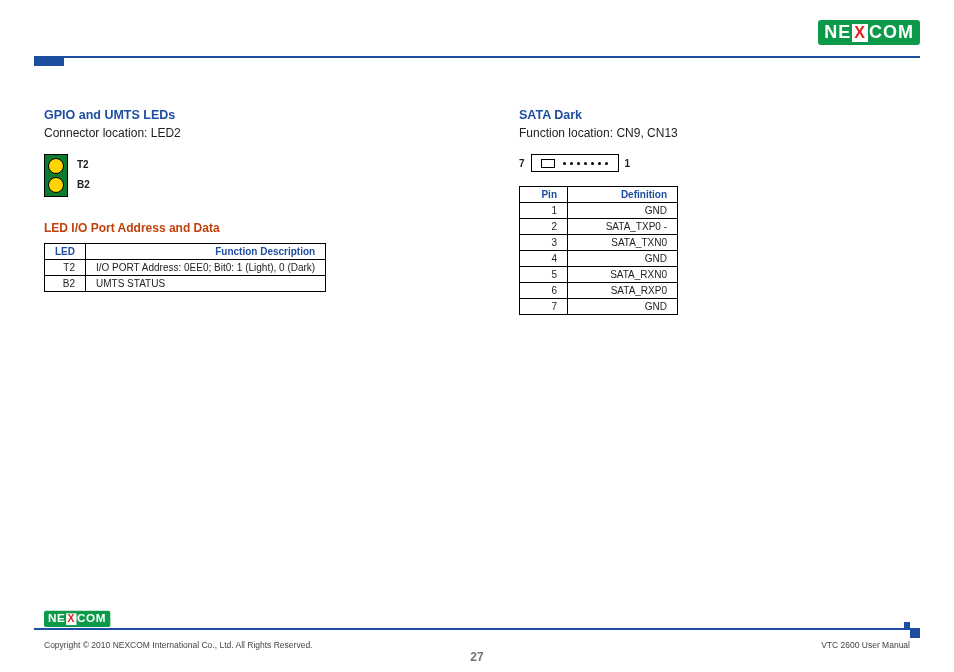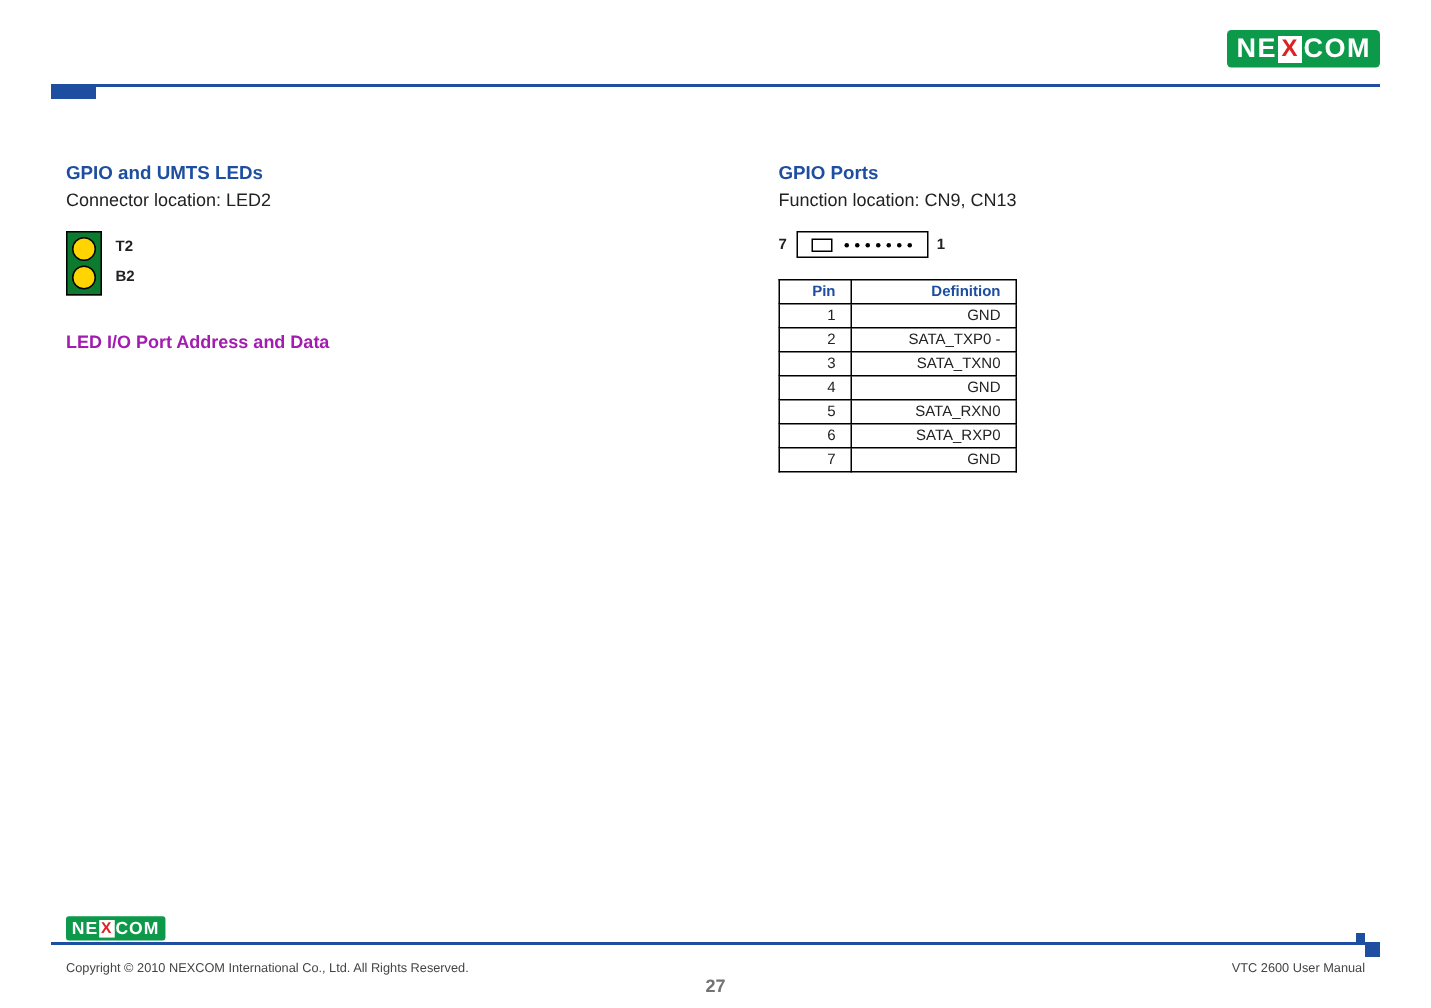--- a/index.html
+++ b/index.html
@@ -78,21 +78,21 @@
   }
   .led-circle {
     width: 16px; height: 16px;
     border-radius: 50%;
     background: #ffd400;
     border: 1px solid #000;
   }
   .led-label { font-weight: 700; font-size: 10px; position: absolute; left: 32px; }
   .led-label.t2 { top: 4px; }
   .led-label.b2 { top: 24px; }
-  h3.sub { font-size: 12px; font-weight: 700; color: #a21caf; margin-bottom: 8px; }
+  h3.sub { font-size: 12px; font-weight: 700; color: #c2410c; margin-bottom: 8px; }
   table.pinout {
     border-collapse: collapse;
     font-size: 10px;
   }
   table.pinout th, table.pinout td {
     border: 1px solid #000;
     padding: 2px 10px;
     text-align: right;
   }
   table.pinout th { font-weight: 700; color: #1e4ea0; }
@@ -139,24 +139,40 @@
     <div class="subline">Connector location: LED2</div>
 
     <div class="led-diagram">
       <div class="led-circle"></div>
       <div class="led-circle"></div>
       <div class="led-label t2">T2</div>
       <div class="led-label b2">B2</div>
     </div>
 
     <h3 class="sub">LED I/O Port Address and Data</h3>
+    <table class="pinout">
+      <tbody>
+          <tr>
+        <th>LED</th>
+        <th style="min-width:230px">Function Description</th>
+      </tr>
+      <tr>
+        <td>T2</td>
+        <td class="left">I/O PORT Address: 0EE0; Bit0: 1 (Light), 0 (Dark)</td>
+      </tr>
+      <tr>
+        <td>B2</td>
+        <td class="left">UMTS STATUS</td>
+      </tr>
+    </tbody>
+      </table>
   </div>
 
   <div class="col">
-    <h2 class="section">GPIO Ports</h2>
+    <h2 class="section">SATA Dark</h2>
     <div class="subline">Function location: CN9, CN13</div>
 
     <div class="sata-diagram">
       <span>7</span>
       <div class="sata-conn">
         <div class="sata-key"></div>
         <div class="sata-dot"></div>
         <div class="sata-dot"></div>
         <div class="sata-dot"></div>
         <div class="sata-dot"></div>

